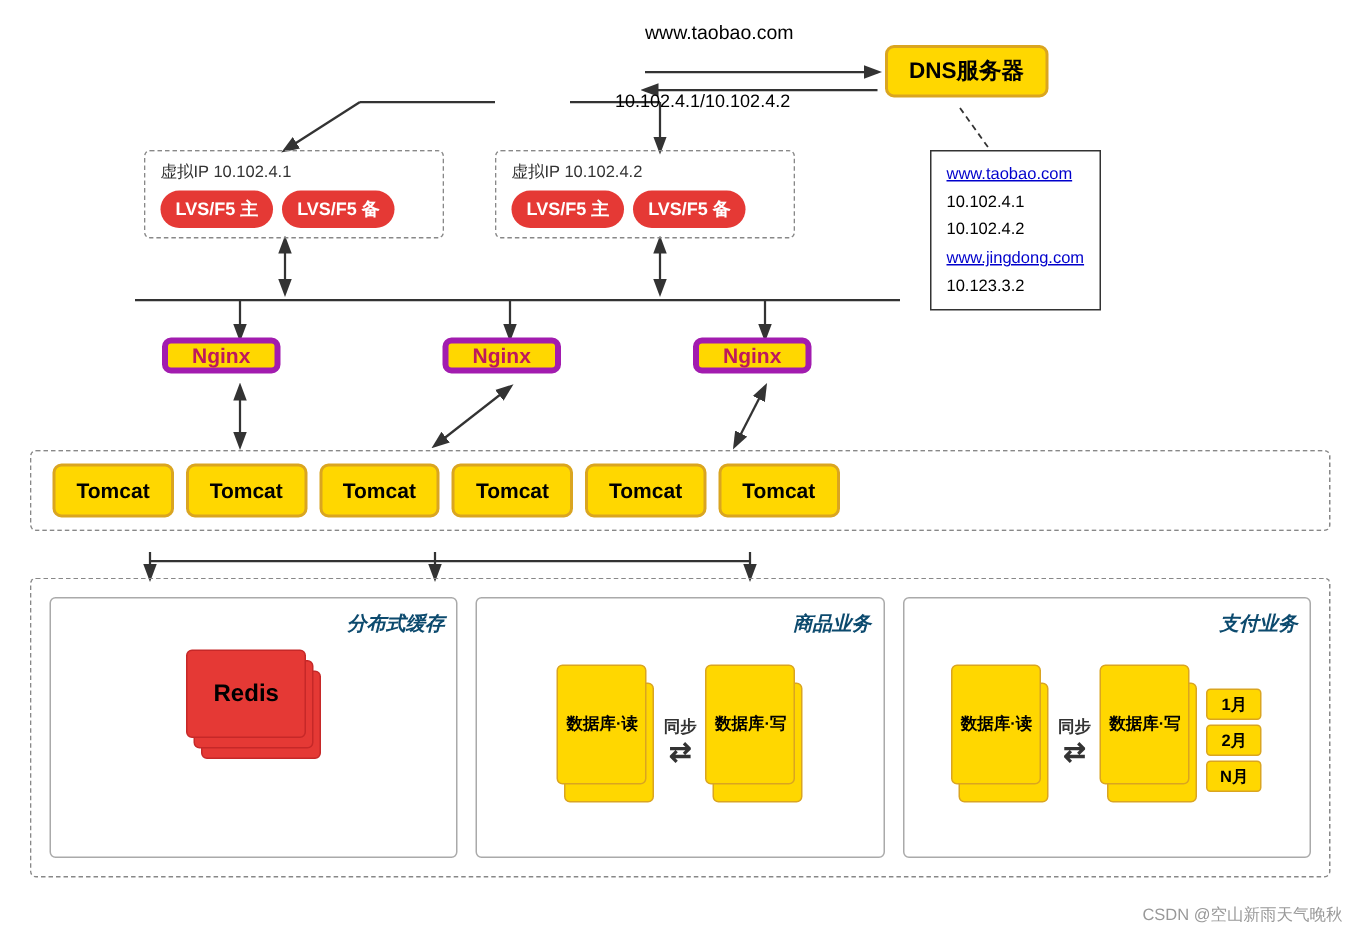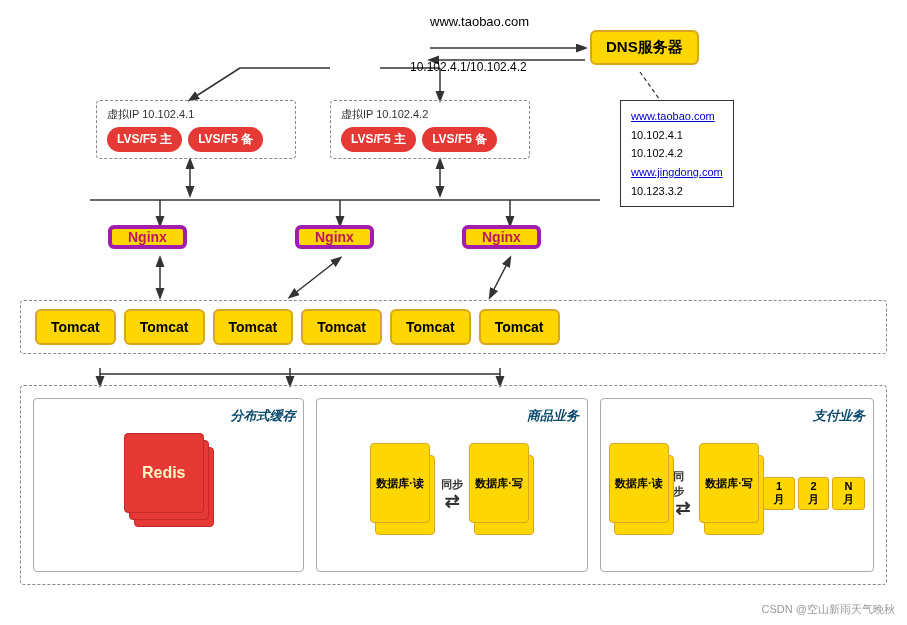--- a/index.html
+++ b/index.html
@@ -187,29 +187,29 @@
     
     .redis-stack {
       position: relative;
       width: 90px;
       height: 100px;
       margin: 0 auto;
     }
     .redis-card {
       position: absolute;
       width: 80px;
-      height: 80px;
+      height: 59px;
       background: #E53935;
       border-radius: 4px;
       display: flex;
       align-items: center;
       justify-content: center;
       font-size: 16px;
       font-weight: bold;
-      color: #fef9c3;
+      color: #000000;
       border: 1px solid #C62828;
     }
 
     
     .db-layout {
       display: flex;
       align-items: center;
       justify-content: center;
       gap: 6px;
       height: 120px;
@@ -240,21 +240,21 @@
       color: #333;
       display: flex;
       flex-direction: column;
       align-items: center;
       font-weight: bold;
     }
 
     
     .month-tags {
       display: flex;
-      flex-direction: row;
+      flex-direction: column;
       gap: 3px;
     }
     .month-tag {
       background: #FFD700;
       border: 1px solid #DAA520;
       border-radius: 3px;
       font-size: 11px;
       font-weight: bold;
       padding: 2px 8px;
       text-align: center;

